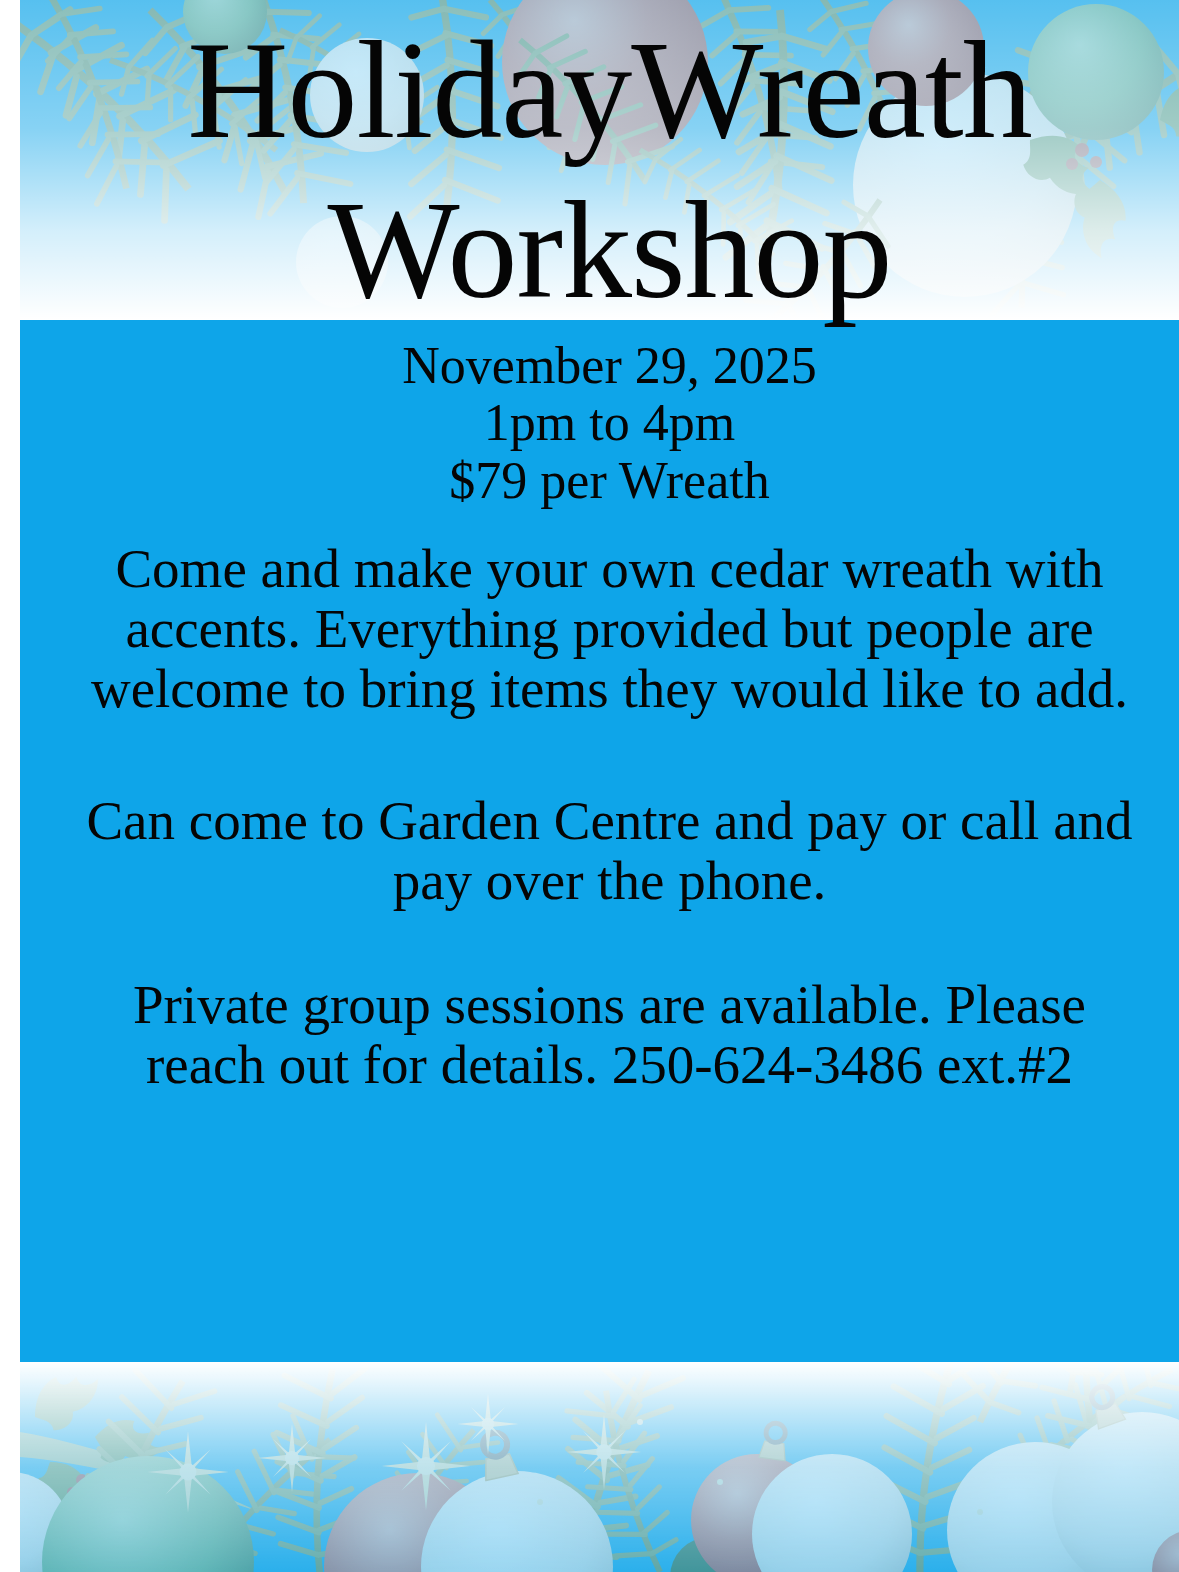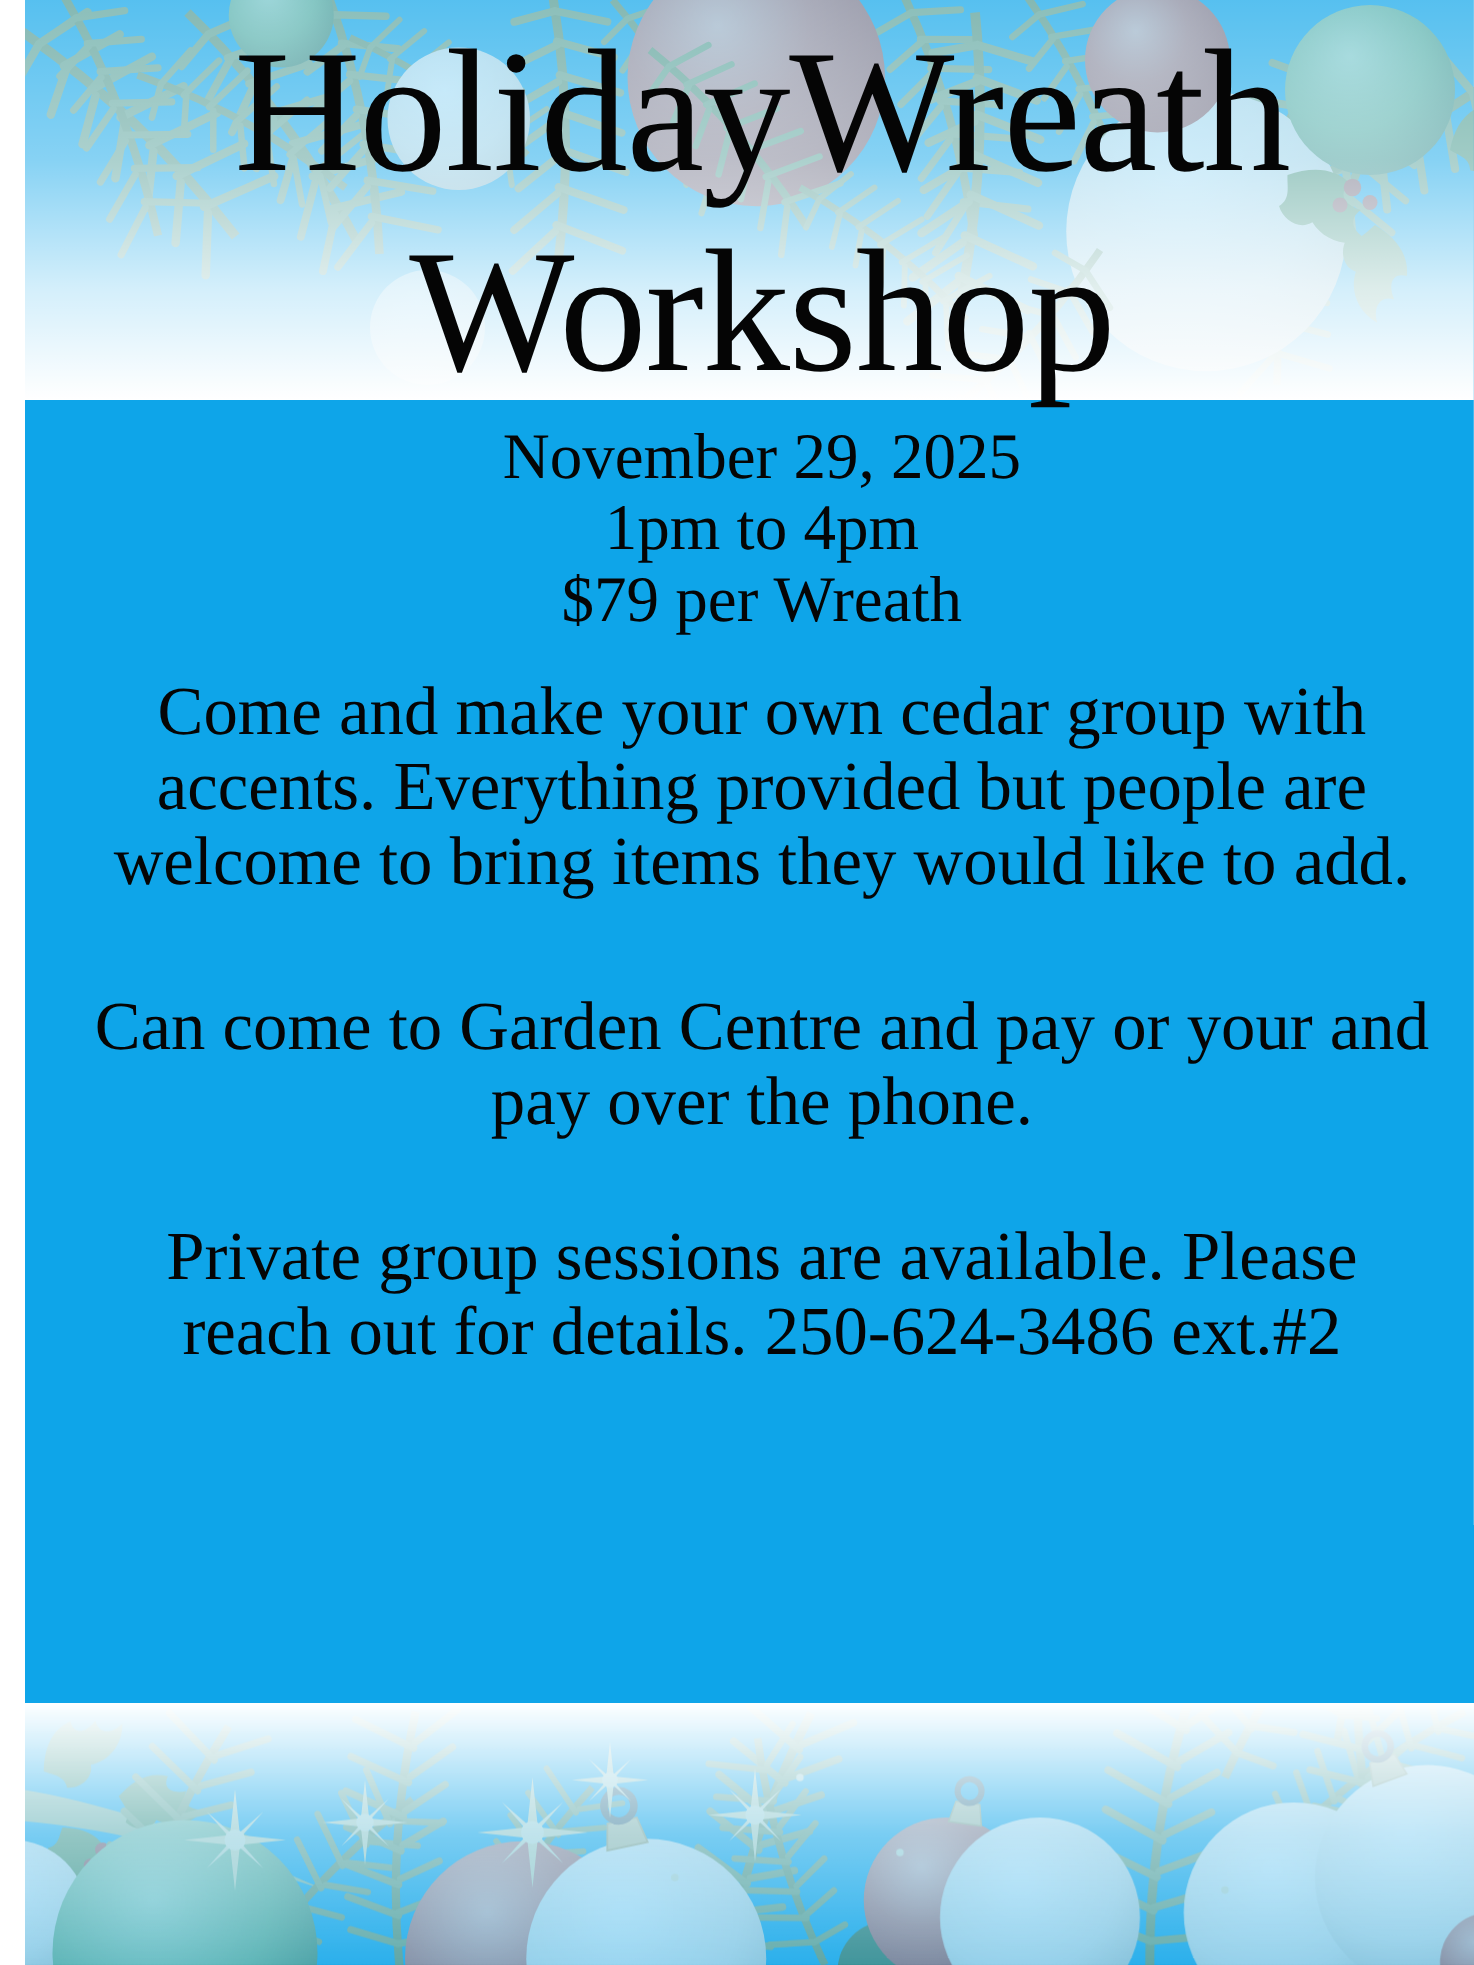--- a/index.html
+++ b/index.html
@@ -205,22 +205,22 @@
   <div class="fade fade-bottom"></div>
 
   <div class="content">
     <h1 class="title">HolidayWreath
 Workshop</h1>
     <div class="info">
       <div class="info-line">November 29, 2025</div>
       <div class="info-line">1pm to 4pm</div>
       <div class="info-line">$79 per Wreath</div>
     </div>
-    <p class="para para-description">Come and make your own cedar group with
+    <p class="para para-description">Come and make your own cedar wreath with
 accents. Everything provided but people are
 welcome to bring items they would like to add.</p>
-    <p class="para para-payment">Can come to Garden Centre and pay or your and
+    <p class="para para-payment">Can come to Garden Centre and pay or call and
 pay over the phone.</p>
     <p class="para para-private">Private group sessions are available. Please
 reach out for details. 250-624-3486 ext.#2</p>
   </div>
 
 </div>
 
 </body></html>

